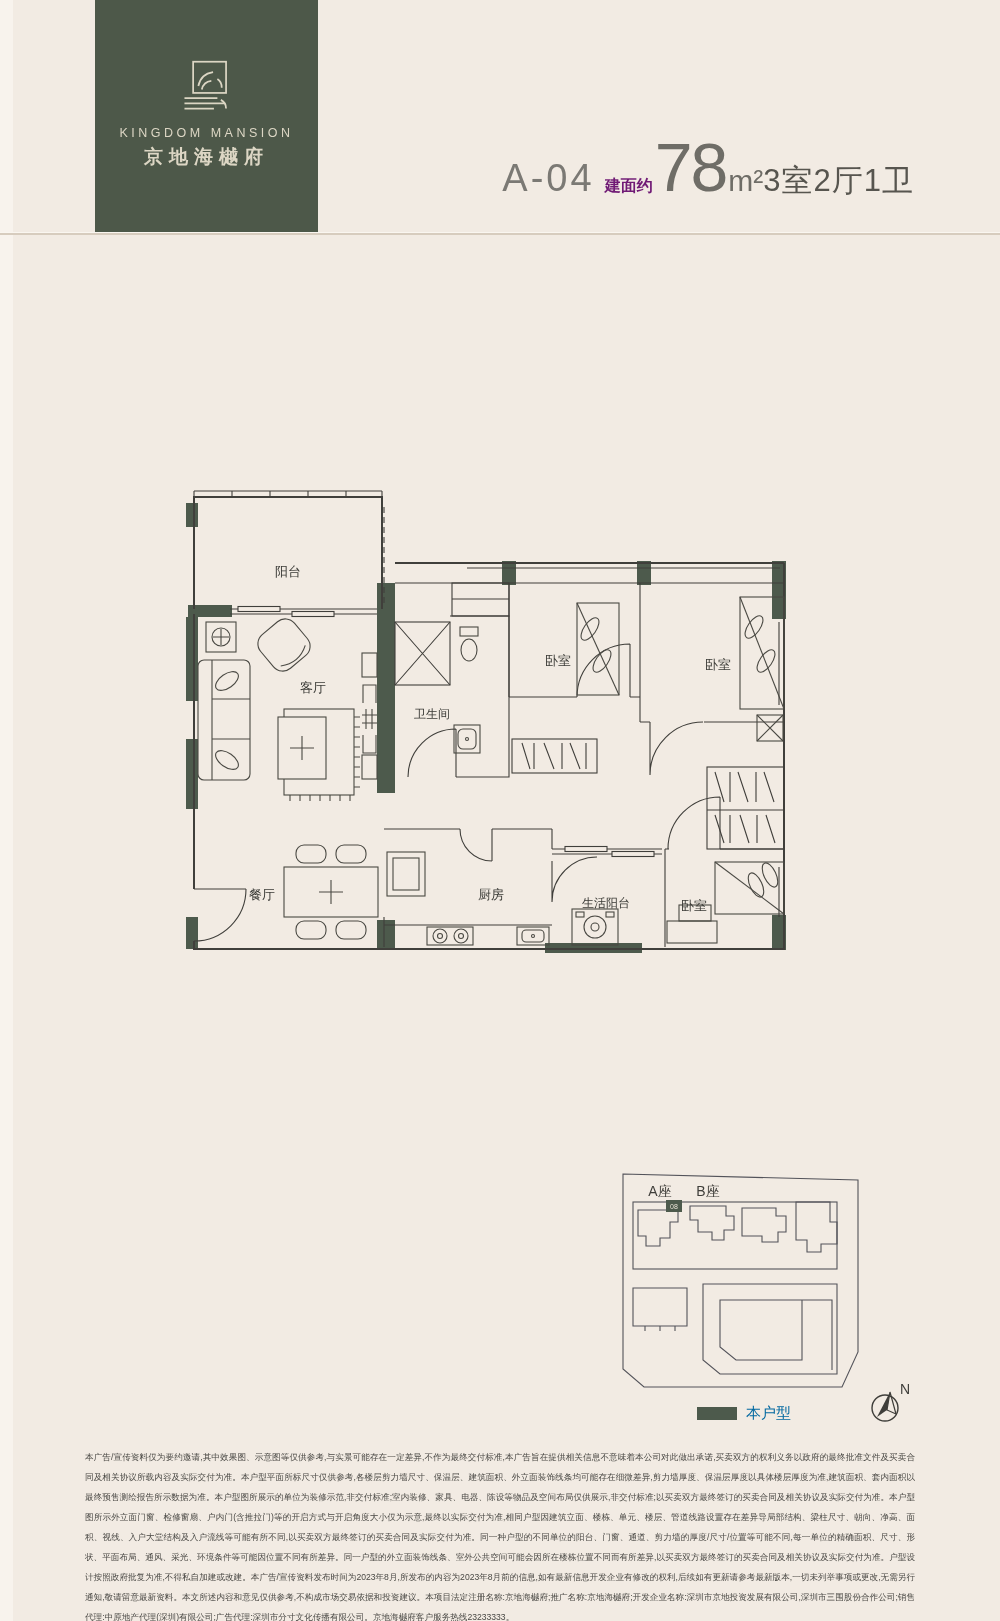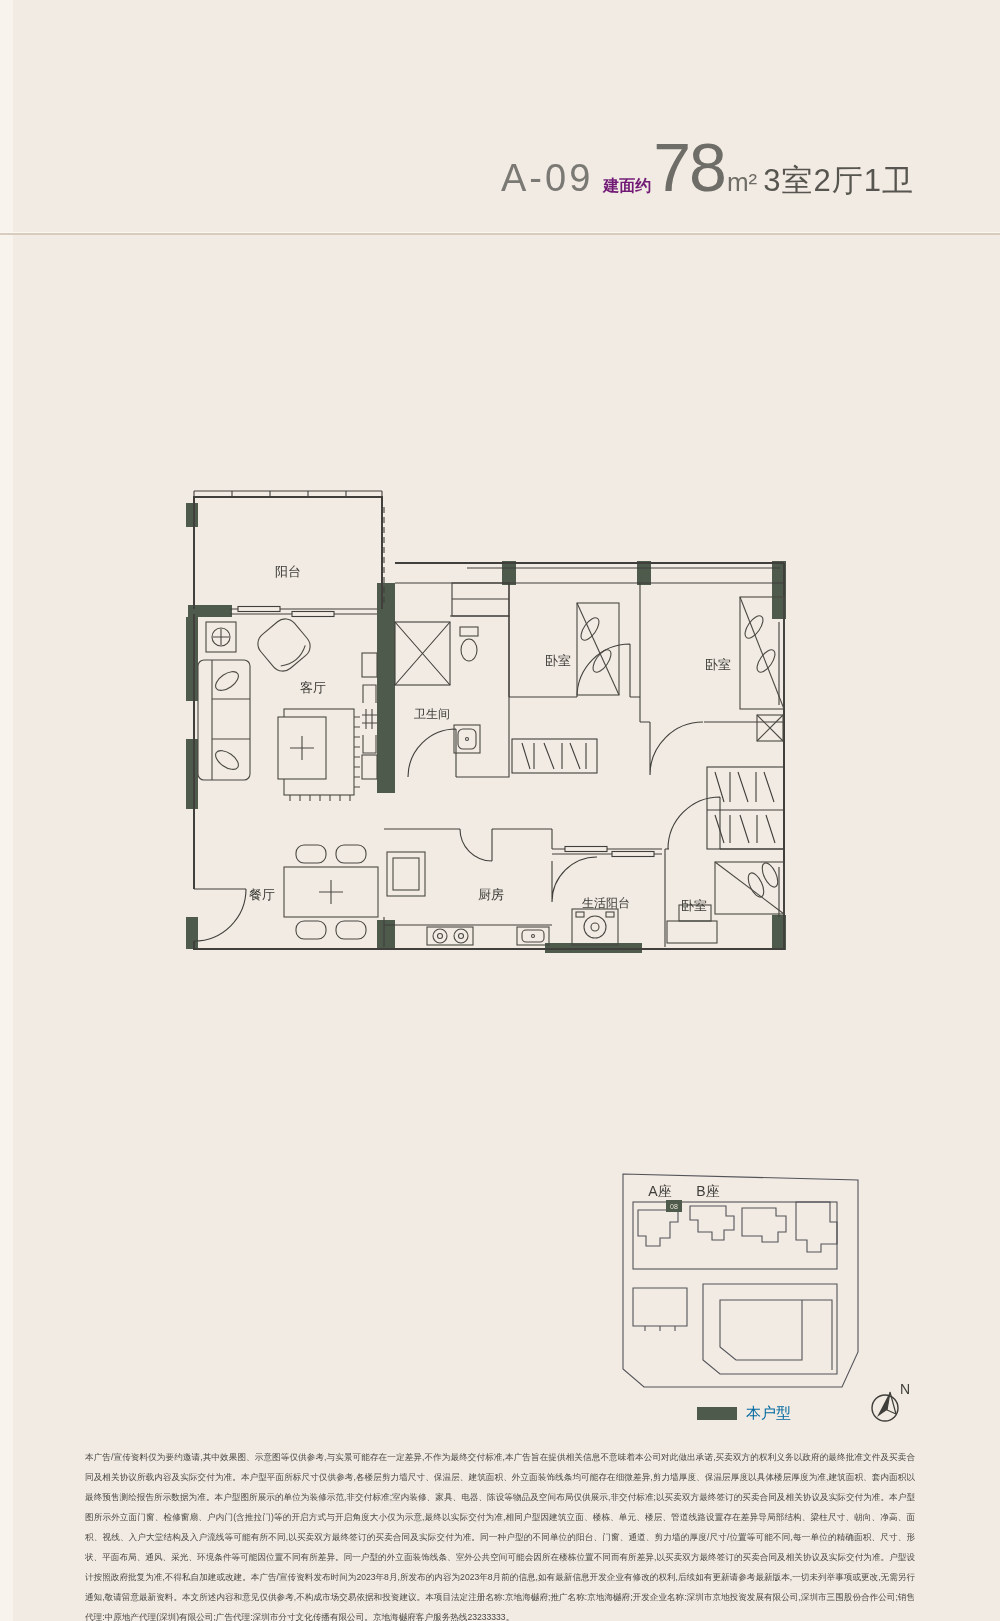--- a/index.html
+++ b/index.html
@@ -11,22 +11,22 @@
            background:linear-gradient(#faf6f0 0 1px,#d7ccbe 1px 3px);}
   .logo-box{position:absolute;left:95px;top:0;width:223px;height:232px;background:#4d5849;
             display:flex;flex-direction:column;align-items:center;}
   .logo-mark{margin-top:60px;width:52px;height:52px;}
   .logo-en{margin-top:14px;font-size:12.5px;letter-spacing:3.5px;color:#dcd6c4;white-space:nowrap;}
   .logo-cn{margin-top:4px;font-size:19px;letter-spacing:6px;font-weight:bold;color:#dcd6c4;white-space:nowrap;}
   .title-row{position:absolute;right:86px;top:128px;display:flex;align-items:baseline;white-space:nowrap;}
   .t-unit{font-size:38px;letter-spacing:3px;color:#7b7974;}
   .t-arealabel{font-size:16px;font-weight:bold;color:#701a75;margin-left:10px;}
   .t-areaval{font-size:68px;color:#6f6d67;margin-left:2px;letter-spacing:-2px;}
-  .t-unitarea{font-size:26px;color:#6f6d67;margin-left:2px;}
-  .t-layout{font-size:31px;color:#57554f;margin-left:6px;letter-spacing:1px;}
+  .t-unitarea{font-size:30px;color:#6f6d67;margin-left:2px;}
+  .t-layout{font-size:31px;color:#57554f;letter-spacing:1px;}
   
   .floorplan{position:absolute;left:172px;top:477px;}
   .siteplan{position:absolute;left:590px;top:1126px;}
   .legend{position:absolute;left:697px;top:1404px;display:flex;align-items:center;}
   .legend-swatch{width:40px;height:13px;background:#4d5a4c;}
   .legend-label{margin-left:9px;font-size:15px;color:#0369a1;}
   .compass{position:absolute;left:860px;top:1378px;}
   
   .wm1{position:absolute;left:88px;top:1283px;font-size:95px;color:#c9beb1;letter-spacing:1px;}
   .wm2{position:absolute;left:88px;top:1372px;font-size:90px;color:#ded4c7;letter-spacing:1px;}
@@ -34,22 +34,36 @@
   .disclaimer{position:absolute;left:85px;top:1447px;width:830px;margin:0;
               font-size:8.6px;line-height:20px;color:#4a4945;text-align:justify;}
 </style>
 </head>
 <body>
 
 <div class="page">
   <div class="left-strip"></div>
 
   <div class="divider"></div>
+  <div class="logo-box">
+    <svg class="logo-mark" viewBox="0 0 60 60">
+      <g stroke="#dcd6c4" fill="none" stroke-width="2">
+        <rect x="14" y="2" width="38" height="36"></rect>
+        <path d="M20,30 q3,-14 17,-16"></path>
+        <path d="M24,34 q2,-9 11,-10"></path>
+        <path d="M42,22 q5,3 5,10"></path>
+        <path d="M4,44 h38 M4,50 h46 M4,56 h34"></path>
+        <path d="M46,46 q6,3 6,10"></path>
+      </g>
+    </svg>
+    <div class="logo-en">KINGDOM MANSION</div>
+    <div class="logo-cn">京地海樾府</div>
+  </div>
   <div class="title-row">
-    <span class="t-unit">A-09</span>
+    <span class="t-unit">A-04</span>
     <span class="t-arealabel">建面约</span>
     <span class="t-areaval">78</span>
     <span class="t-unitarea">m²</span>
     <span class="t-layout">3室2厅1卫</span>
   </div>
 
   <svg class="floorplan" width="620" height="485" viewBox="0 0 620 485">
 
     <g fill="#4d5a4c" stroke="none">
       <rect x="14" y="26" width="12" height="24"></rect>

